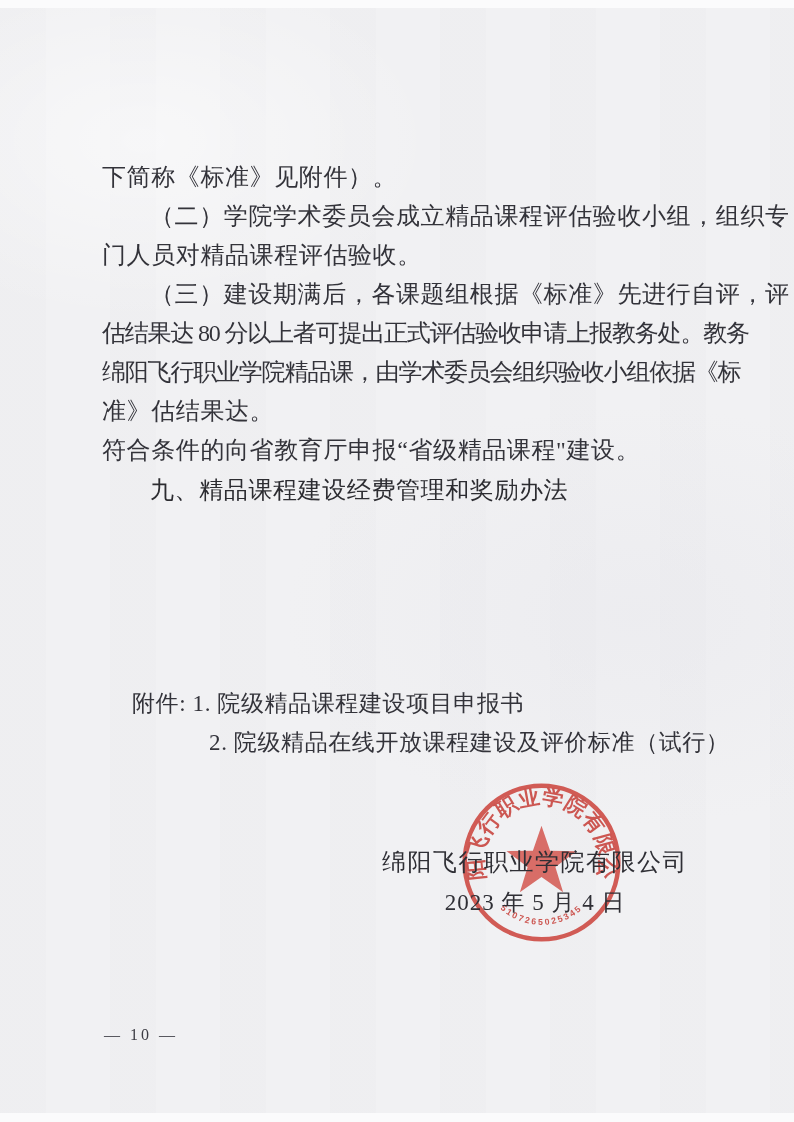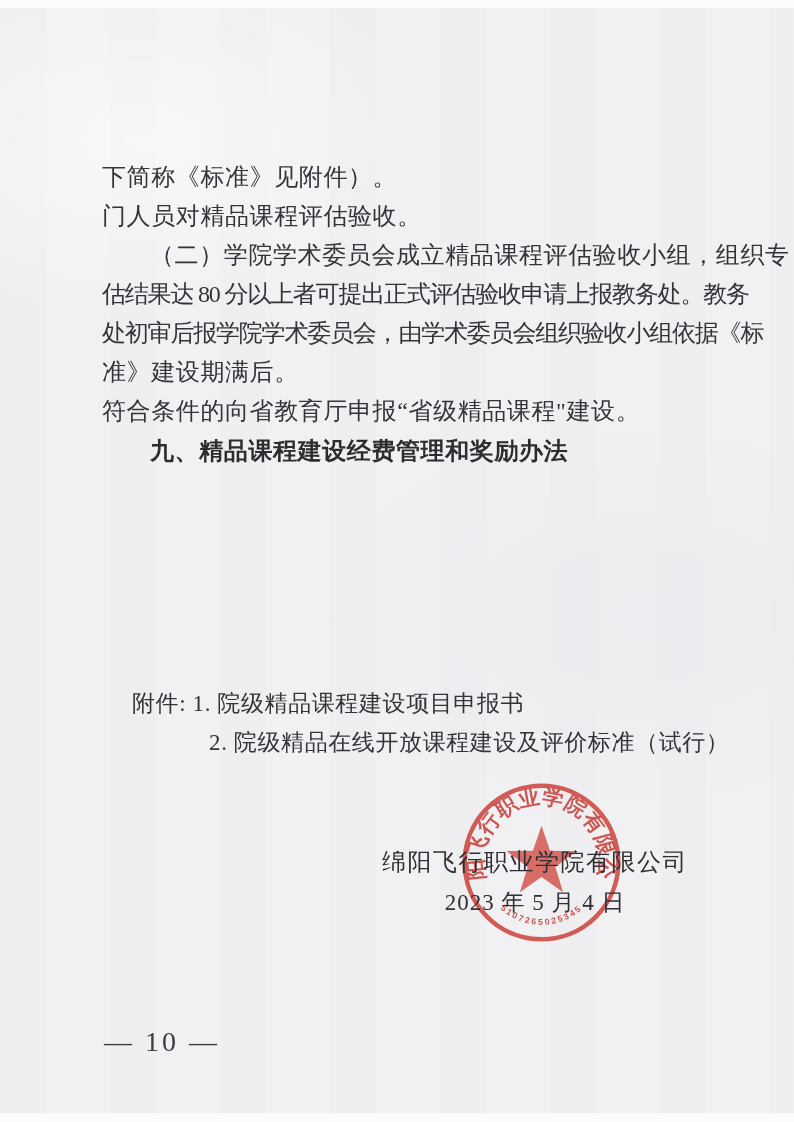--- a/index.html
+++ b/index.html
@@ -27,21 +27,21 @@
     font-size: 24px;
     line-height: 39px;
     letter-spacing: 0.6px;
     color: #33333a;
   }
   .line { white-space: nowrap; height: 39px; }
   .line.indent { text-indent: 2em; }
   .line.squeeze { letter-spacing: -1.2px; text-align: right; }
   .line.heading {
     font-family: "Liberation Sans", "DejaVu Sans", sans-serif;
-    font-weight: 700;
+    font-weight: 400;
     color: #2c2c31;
   }
   .attachments {
     position: absolute;
     top: 676px;
     left: 86px;
     width: 620px;
     font-size: 23px;
     line-height: 39px;
     letter-spacing: 0.6px;
@@ -92,38 +92,39 @@
     font-family: "Liberation Sans", "DejaVu Sans", sans-serif;
     font-size: 10.5px;
     font-weight: 700;
     fill: #c8423c;
     letter-spacing: 2.5px;
   }
   .page-number {
     position: absolute;
     top: 1018px;
     left: 104px;
-    font-size: 28px;
+    font-size: 16px;
     letter-spacing: 3px;
     color: #3c3c44;
     white-space: nowrap;
   }
 </style>
 </head>
 <body>
 
 <div class="page">
 
   <div class="body-text">
     <div class="line">下简称《标准》见附件）。</div>
+    <div class="line indent">（二）学院学术委员会成立精品课程评估验收小组，组织专</div>
     <div class="line">门人员对精品课程评估验收。</div>
-    <div class="line indent">（二）学院学术委员会成立精品课程评估验收小组，组织专</div>
+    <div class="line indent">（三）建设期满后，各课题组根据《标准》先进行自评，评</div>
     <div class="line squeeze">估结果达 80 分以上者可提出正式评估验收申请上报教务处。教务</div>
-    <div class="line squeeze">处初审后报学院学术委员会，由学术委员会组织验收小组依据《标</div>
-    <div class="line">准》建设期满后。</div>
+    <div class="line squeeze">绵阳飞行职业学院精品课，由学术委员会组织验收小组依据《标</div>
+    <div class="line">准》估结果达。</div>
     <div class="line">符合条件的向省教育厅申报“省级精品课程"建设。</div>
     <div class="line indent heading">九、精品课程建设经费管理和奖励办法</div>
   </div>
 
   <div class="attachments">
     <div class="line att-line-1">附件: 1. 院级精品课程建设项目申报书</div>
     <div class="line att-line-2">2. 院级精品在线开放课程建设及评价标准（试行）</div>
   </div>
 
   <svg class="stamp" viewBox="0 0 200 200" xmlns="http://www.w3.org/2000/svg">

